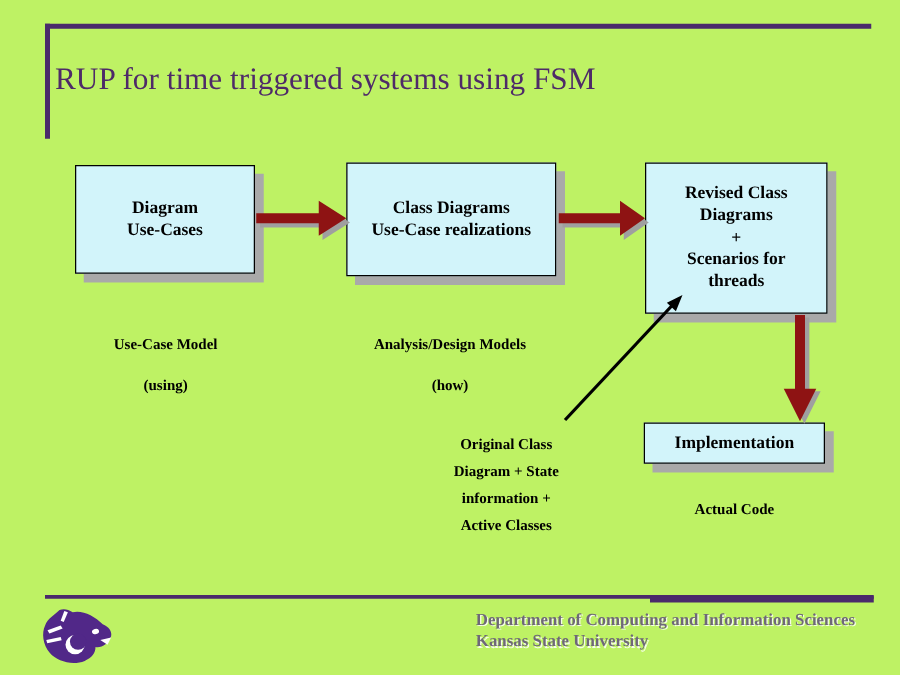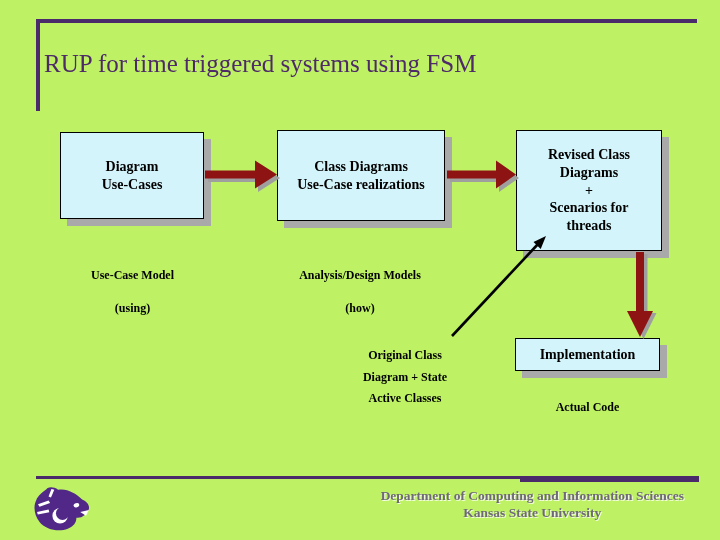--- a/index.html
+++ b/index.html
@@ -42,21 +42,21 @@
   .lbl-analysis       { left:255px; top:268px; width:210px; }
   .lbl-how            { left:255px; top:301px; width:210px; }
   .lbl-original       { left:335px; top:345px; width:140px; line-height:21.5px; }
   .lbl-actual-code    { left:515px; top:400px; width:145px; }
 
   .arrows { position:absolute; left:0; top:0; width:720px; height:540px; pointer-events:none; }
 
   
   .powercat { position:absolute; left:32px; top:486px; width:60px; height:48px; }
   .footer-text {
-    position:absolute; right:36px; top:488px; text-align:center;
+    position:absolute; right:36px; top:488px; text-align:left;
     font-size:13.5px; font-weight:bold; color:#6e6878; line-height:16.5px;
     text-shadow:1px 1px 0 rgba(255,255,255,0.85);
   }
   .footer-text span { display:block; white-space:nowrap; }
 </style>
 </head>
 <body>
 
 <div class="slide">
 
@@ -88,20 +88,21 @@
   </div>
 
   <div class="lbl lbl-use-case-model">Use-Case Model</div>
   <div class="lbl lbl-what">(using)</div>
   <div class="lbl lbl-analysis">Analysis/Design Models</div>
   <div class="lbl lbl-how">(how)</div>
 
   <div class="lbl lbl-original">
     <span>Original Class</span>
     <span>Diagram + State</span>
+    <span>information +</span>
     <span>Active Classes</span>
   </div>
 
   <div class="lbl lbl-actual-code">Actual Code</div>
 
   <svg class="arrows" viewBox="0 0 720 540" aria-hidden="true">
 
     <polygon fill="#9f9f9f" transform="translate(3,3.5)" points="205,170.5 255,170.5 255,160.5 277,174.5 255,188.5 255,178.5 205,178.5"></polygon>
     <polygon fill="#9f9f9f" transform="translate(3,3.5)" points="447,170.5 496,170.5 496,160.5 516,174.5 496,188.5 496,178.5 447,178.5"></polygon>
     <polygon fill="#9f9f9f" transform="translate(3.5,2)" points="636,252 636,311 627,311 640,337 653,311 644,311 644,252"></polygon>

